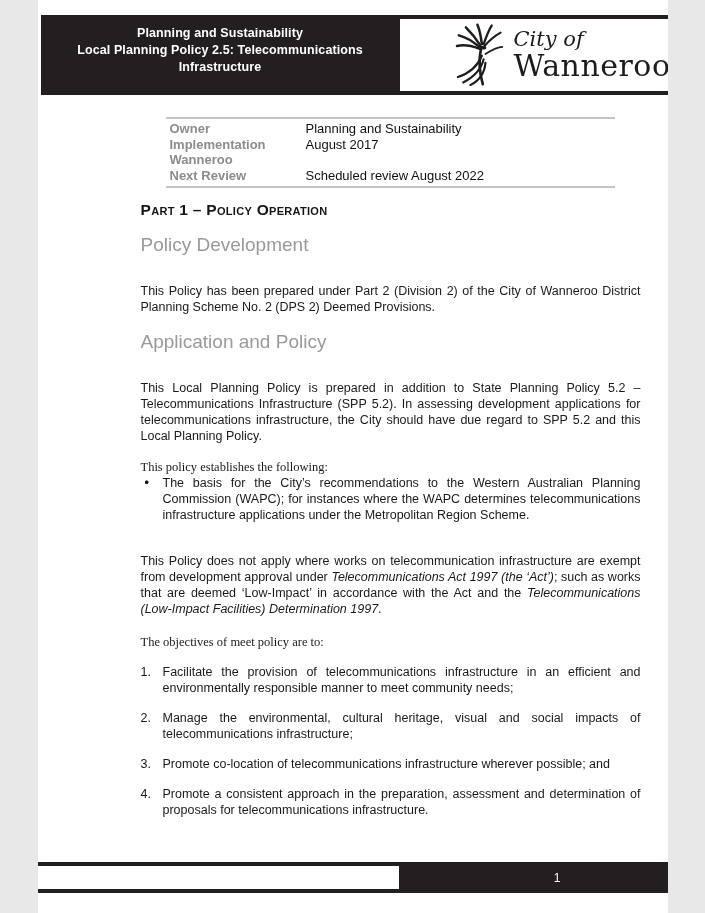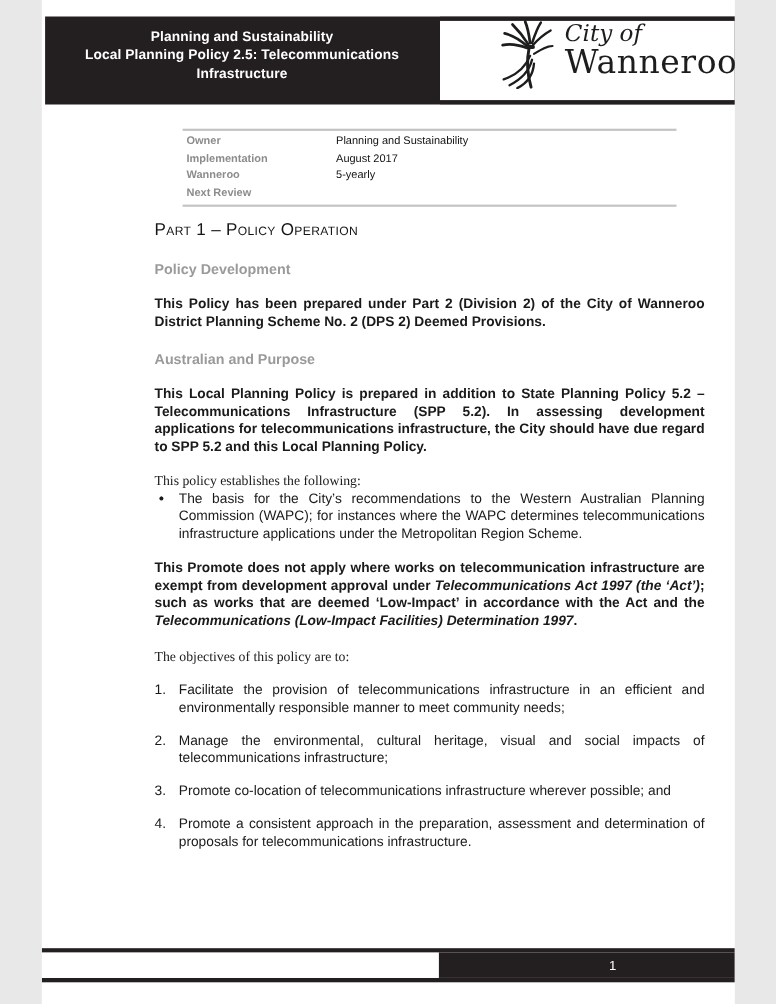--- a/index.html
+++ b/index.html
@@ -29,60 +29,60 @@
   }
   .header-bar .h-line1, .header-bar .h-line2 {
     color:#ffffff; font-weight:bold; font-size:12.5px; line-height:17px;
     text-align:center; letter-spacing:0.1px;
   }
   .logo-box {
     width:268px;
     background:#ffffff;
     border-top:4px solid #231f20;
     border-bottom:4px solid #231f20;
-    display:flex; align-items:flex-start;
+    display:flex; align-items:center;
     padding-left:50px;
   }
   .logo-icon { width:62px; height:64px; flex:0 0 auto; margin-top:-2px; }
   .logo-text { margin-left:2px; color:#1d1d1d; }
   .logo-city {
     font-family:"DejaVu Serif","Liberation Serif",serif;
     font-style:italic; font-size:21px; line-height:22px;
   }
   .logo-name {
     font-family:"DejaVu Serif","Liberation Serif",serif;
     font-size:30px; line-height:32px; letter-spacing:0.5px;
   }
   
   .meta-table {
     position:absolute; top:117px; left:128px;
     width:449px;
     border-top:2px solid #c4c4c4;
     border-bottom:2px solid #c4c4c4;
     padding:2px 0 3px 0;
   }
-  .meta-row { display:flex; line-height:15.5px; font-size:10px; }
+  .meta-row { display:flex; line-height:15.5px; font-size:13px; }
   .meta-label { width:140px; padding-left:4px; color:#8c8c8c; font-weight:bold; }
   .meta-value { flex:1; color:#111111; }
   
   .content {
     position:absolute; top:196px; left:103px;
     width:500px;
     font-size:12.5px; line-height:16px;
   }
   .part-title {
-    font-size:15.5px; font-weight:normal; color:#161616;
+    font-size:15.5px; font-weight:bold; color:#161616;
     font-variant:small-caps; letter-spacing:0.3px;
     margin-top:6px;
   }
   .sub-h {
-    color:#9a9a9a; font-weight:bold; font-size:13px;
+    color:#9a9a9a; font-weight:normal; font-size:19px;
     margin-top:19px;
   }
-  .para { margin-top:15px; text-align:justify;font-weight:bold; }
+  .para { margin-top:30px; text-align:justify; }
   .para-nj { margin-top:15px;font-family:Liberation Serif, serif; }
   .blist { margin-top:0; }
   .bitem { position:relative; padding-left:22px; text-align:justify; }
   .bitem .marker { position:absolute; left:4px; top:0; }
   .olist { margin-top:2px; }
   .oitem { position:relative; padding-left:22px; text-align:justify; margin-top:14px; }
   .oitem .marker { position:absolute; left:0; top:0; }
   .it { font-style:italic; }
   
   .footer { position:absolute; left:0; right:0; top:862px; }
@@ -132,57 +132,57 @@
     <div class="meta-row">
       <div class="meta-label">Owner</div>
       <div class="meta-value">Planning and Sustainability</div>
     </div>
     <div class="meta-row">
       <div class="meta-label">Implementation</div>
       <div class="meta-value">August 2017</div>
     </div>
     <div class="meta-row">
       <div class="meta-label">Wanneroo</div>
-      <div class="meta-value">5-yearly</div>
     </div>
     <div class="meta-row">
       <div class="meta-label">Next Review</div>
+      <div class="meta-value">Scheduled review August 2022</div>
     </div>
   </div>
 
   <div class="content">
 
     <div class="part-title">Part 1 – Policy Operation</div>
 
     <div class="sub-h">Policy Development</div>
 
     <div class="para">This Policy has been prepared under Part 2 (Division 2) of the City of Wanneroo District Planning Scheme No. 2 (DPS 2) Deemed Provisions.</div>
 
-    <div class="sub-h">Australian and Purpose</div>
+    <div class="sub-h">Application and Policy</div>
 
     <div class="para">This Local Planning Policy is prepared in addition to State Planning Policy 5.2 – Telecommunications Infrastructure (SPP 5.2). In assessing development applications for telecommunications infrastructure, the City should have due regard to SPP 5.2 and this Local Planning Policy.</div>
 
     <div class="para-nj">This policy establishes the following:</div>
 
     <div class="blist">
       <div class="bitem">
         <span class="marker">•</span>
       </div>
       <div class="bitem">
         <span class="marker">•</span>
         <span>The basis for the City’s recommendations to the Western Australian Planning Commission (WAPC); for instances where the WAPC determines telecommunications infrastructure applications under the Metropolitan Region Scheme.</span>
       </div>
     </div>
 
     <div class="para">
-      <span>This Promote does not apply where works on telecommunication infrastructure are exempt from development approval under </span><span class="it">Telecommunications Act 1997 (the ‘Act’)</span><span>; such as works that are deemed ‘Low-Impact’ in accordance with the Act and the </span><span class="it">Telecommunications (Low-Impact Facilities) Determination 1997</span><span>.</span>
-    </div>
-
-
-    <div class="para-nj" style="margin-top:17px">The objectives of this policy are to:</div>
+      <span>This Policy does not apply where works on telecommunication infrastructure are exempt from development approval under </span><span class="it">Telecommunications Act 1997 (the ‘Act’)</span><span>; such as works that are deemed ‘Low-Impact’ in accordance with the Act and the </span><span class="it">Telecommunications (Low-Impact Facilities) Determination 1997</span><span>.</span>
+    </div>
+
+
+    <div class="para-nj" style="margin-top:17px">The objectives of meet policy are to:</div>
 
     <div class="olist">
       <div class="oitem">
         <span class="marker">1.</span>
         <span>Facilitate the provision of telecommunications infrastructure in an efficient and environmentally responsible manner to meet community needs;</span>
       </div>
       <div class="oitem">
         <span class="marker">2.</span>
         <span>Manage the environmental, cultural heritage, visual and social impacts of telecommunications infrastructure;</span>
       </div>

